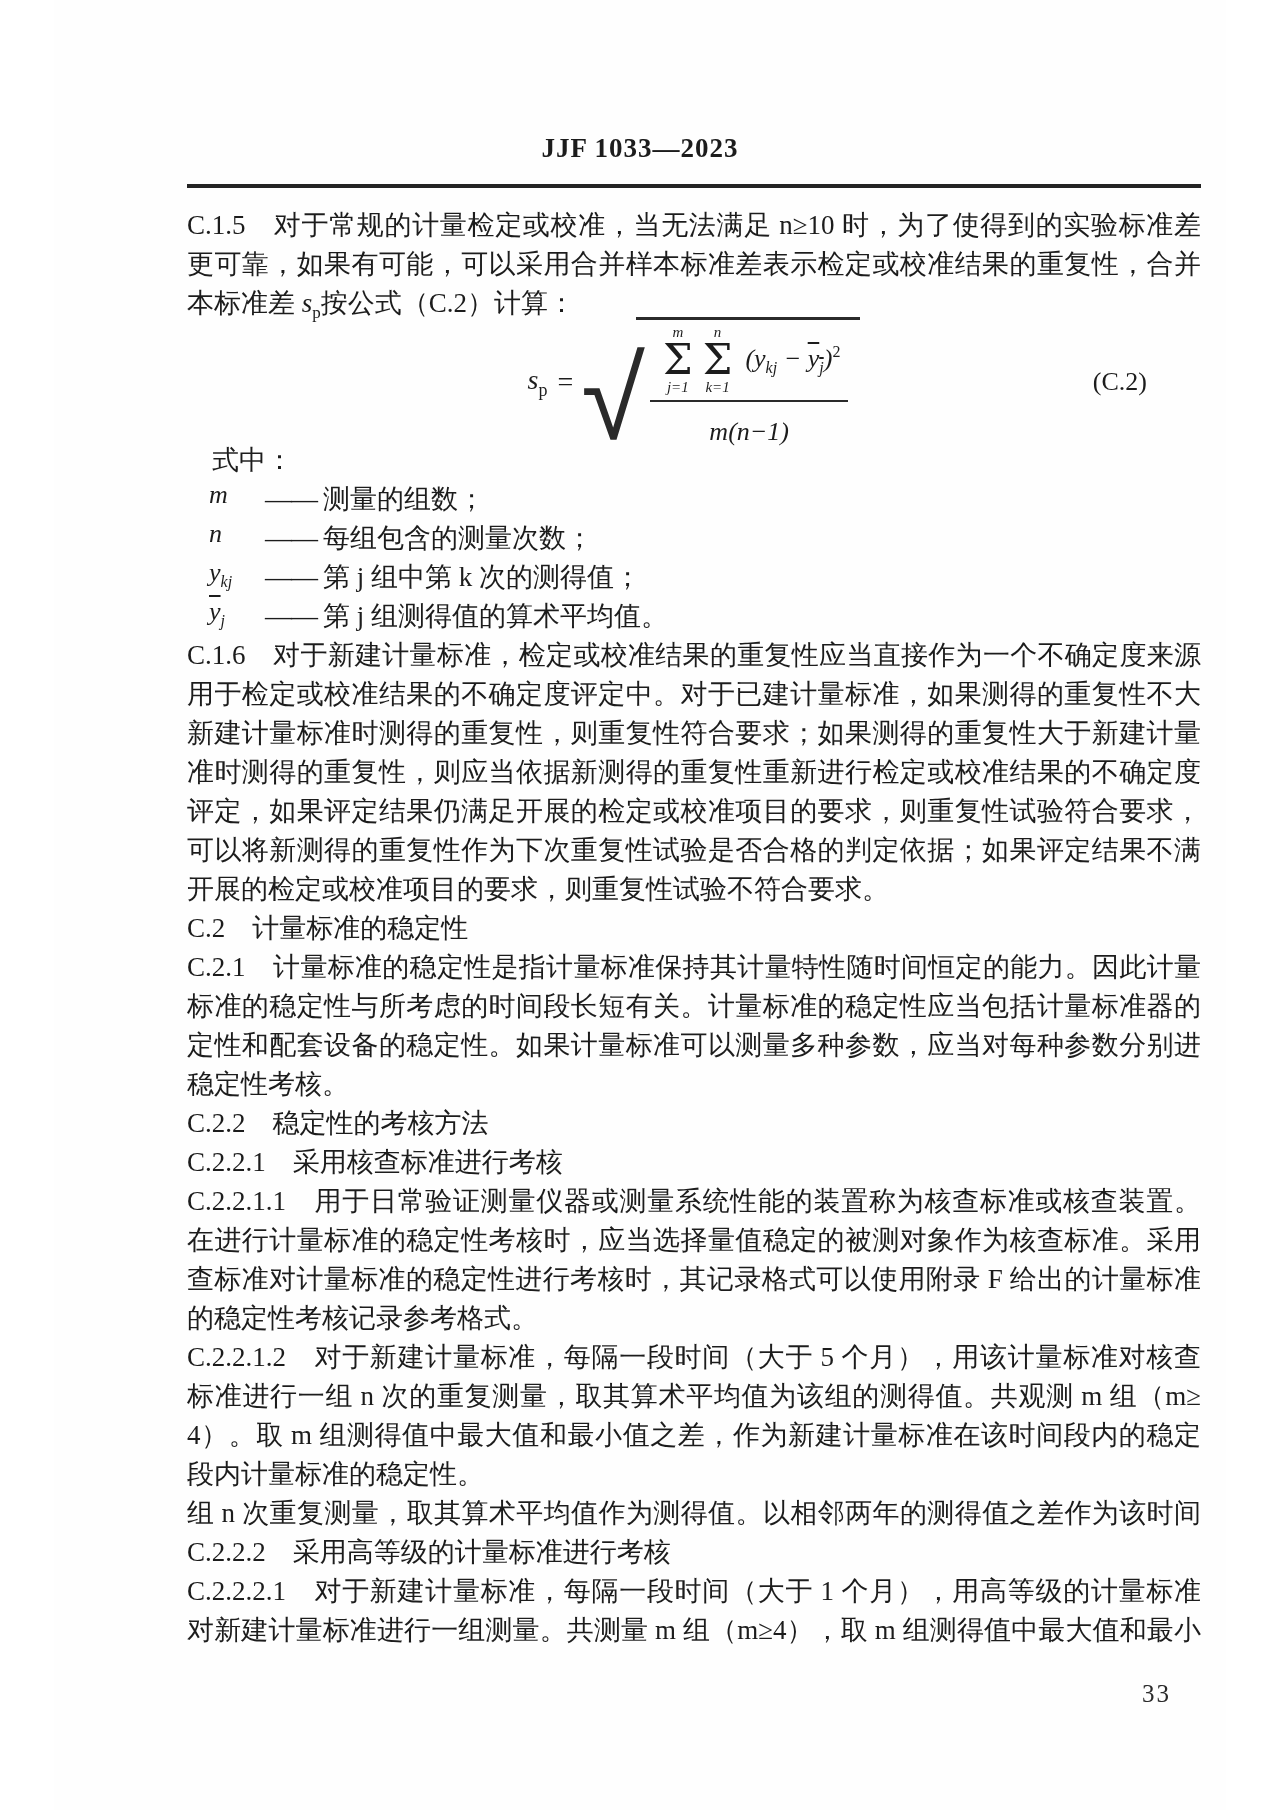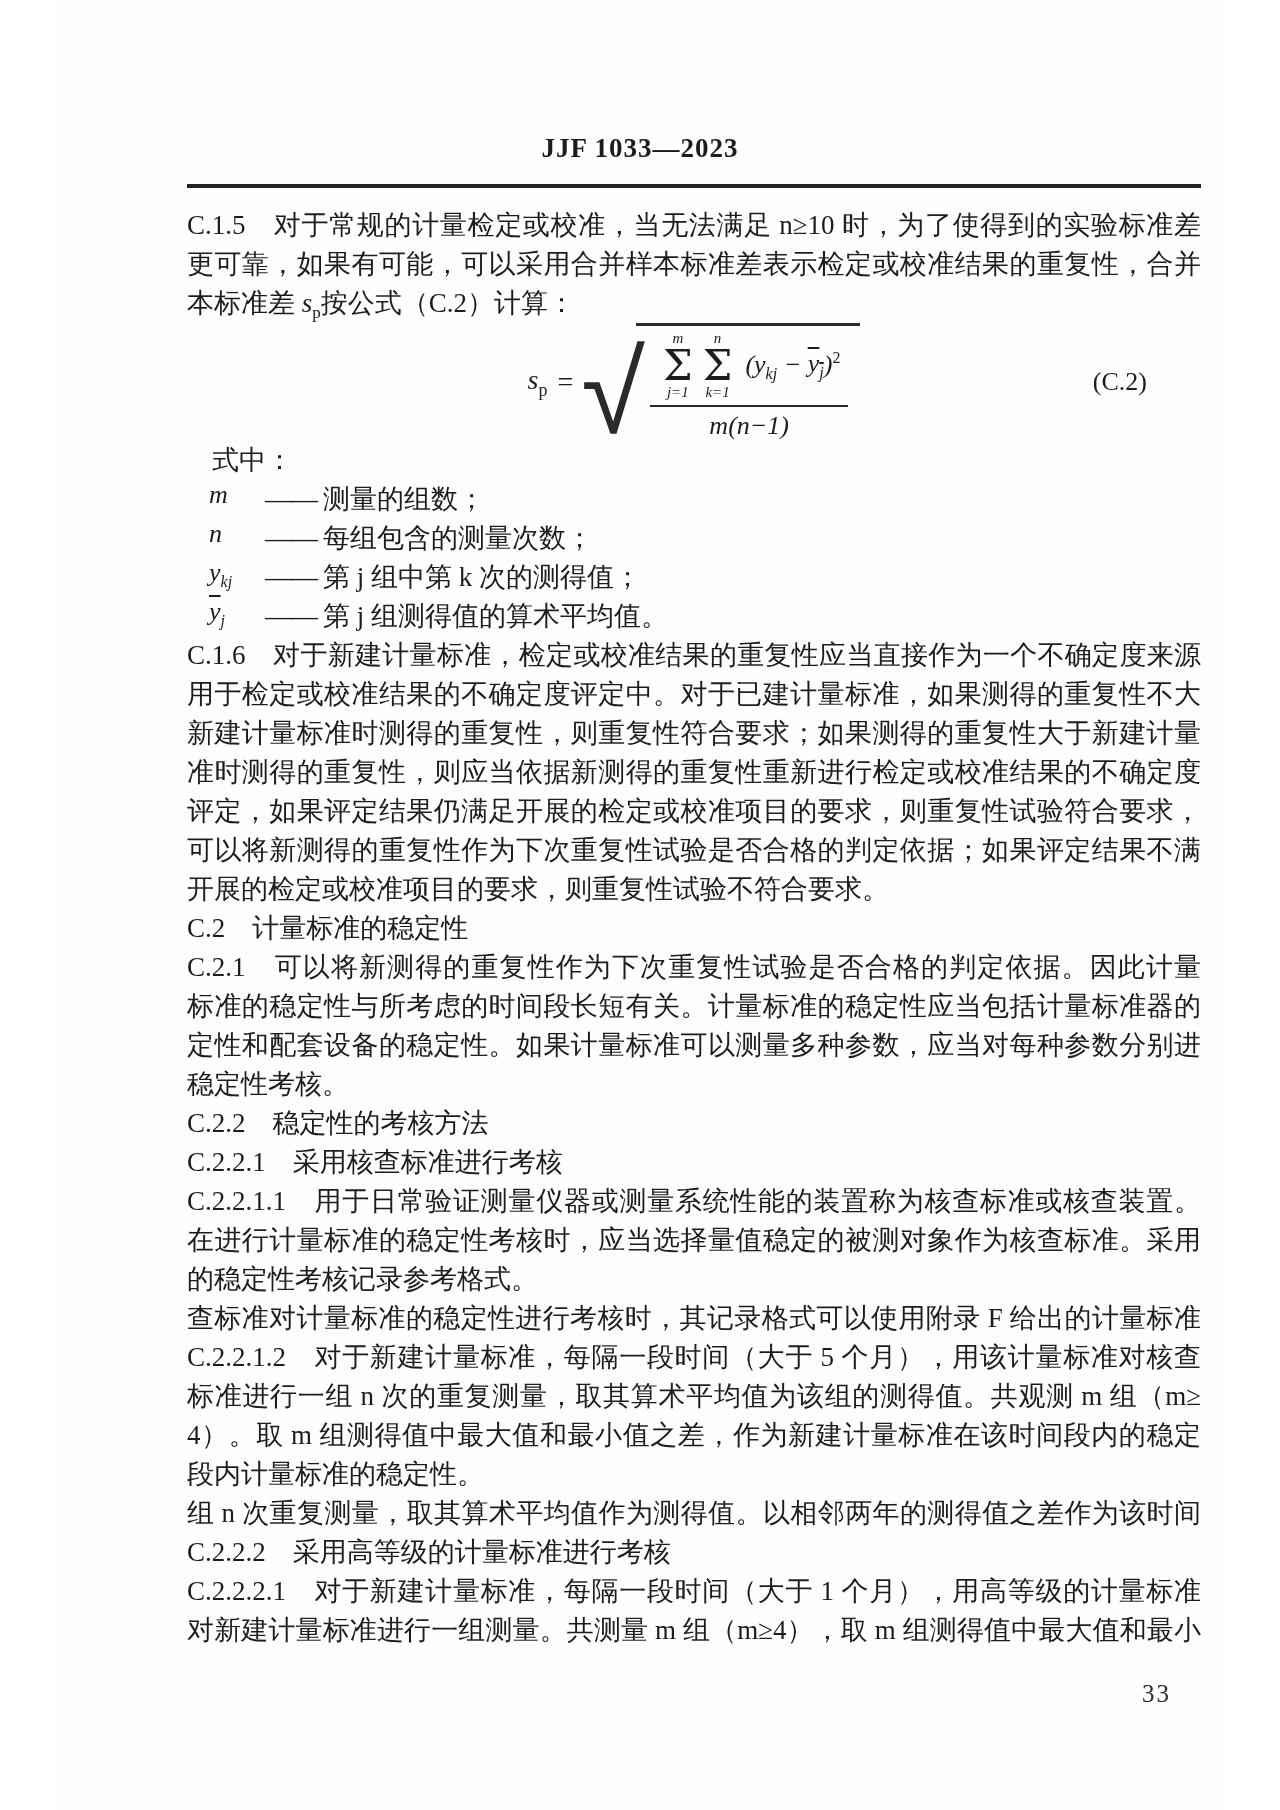--- a/index.html
+++ b/index.html
@@ -71,21 +71,21 @@
     border-bottom:2px solid #2a2a2a;
     padding:0 8px 5px 8px;
   }
   .sum{display:flex;flex-direction:column;align-items:center;line-height:1;margin:0 5px;}
   .sum .lim{font-size:15px;font-style:italic;}
   .sigma{font-size:42px;line-height:0.95;font-family:"DejaVu Serif",serif;font-style:normal;}
   .expr{font-size:26px;font-style:italic;margin-left:8px;white-space:nowrap;}
   .expr sub{font-size:16px;}
   .expr sup{font-size:16px;font-style:normal;}
   .expr .ovl{text-decoration:overline;}
-  .frac-den{font-size:26px;font-style:italic;padding-top:4px;}
+  .frac-den{font-size:26px;font-style:italic;padding-top:15px;}
   .f-label{
     position:absolute;right:54px;top:50%;transform:translateY(-50%);
     font-size:26px;font-style:normal;
   }
   
   .page-num{
     position:absolute;left:1088px;top:1680px;
     font-size:25px;color:#2a2a2a;letter-spacing:2px;
   }
 </style>
@@ -159,30 +159,30 @@
 
     <div>
         <div class="line full">C.1.6　对于新建计量标准，检定或校准结果的重复性应当直接作为一个不确定度来源</div>
         <div class="line full">用于检定或校准结果的不确定度评定中。对于已建计量标准，如果测得的重复性不大于</div>
         <div class="line full">新建计量标准时测得的重复性，则重复性符合要求；如果测得的重复性大于新建计量标</div>
         <div class="line full">准时测得的重复性，则应当依据新测得的重复性重新进行检定或校准结果的不确定度的</div>
         <div class="line full">评定，如果评定结果仍满足开展的检定或校准项目的要求，则重复性试验符合要求，并</div>
         <div class="line full">可以将新测得的重复性作为下次重复性试验是否合格的判定依据；如果评定结果不满足</div>
         <div class="line">开展的检定或校准项目的要求，则重复性试验不符合要求。</div>
         <div class="line">C.2　计量标准的稳定性</div>
-        <div class="line full">C.2.1　可以将新测得的重复性作为下次重复性试验是否合格的判定依据。因此计量</div>
+        <div class="line full">C.2.1　计量标准的稳定性是指计量标准保持其计量特性随时间恒定的能力。因此计量</div>
         <div class="line full">标准的稳定性与所考虑的时间段长短有关。计量标准的稳定性应当包括计量标准器的稳</div>
         <div class="line full">定性和配套设备的稳定性。如果计量标准可以测量多种参数，应当对每种参数分别进行</div>
         <div class="line">稳定性考核。</div>
         <div class="line">C.2.2　稳定性的考核方法</div>
         <div class="line">C.2.2.1　采用核查标准进行考核</div>
         <div class="line full">C.2.2.1.1　用于日常验证测量仪器或测量系统性能的装置称为核查标准或核查装置。</div>
         <div class="line full">在进行计量标准的稳定性考核时，应当选择量值稳定的被测对象作为核查标准。采用核</div>
+        <div class="line full">查标准对计量标准的稳定性进行考核时，其记录格式可以使用附录 F 给出的计量标准</div>
         <div class="line">的稳定性考核记录参考格式。</div>
-        <div class="line full">查标准对计量标准的稳定性进行考核时，其记录格式可以使用附录 F 给出的计量标准</div>
         <div class="line full">C.2.2.1.2　对于新建计量标准，每隔一段时间（大于 5 个月），用该计量标准对核查</div>
         <div class="line full">标准进行一组 n 次的重复测量，取其算术平均值为该组的测得值。共观测 m 组（m≥</div>
         <div class="line full">4）。取 m 组测得值中最大值和最小值之差，作为新建计量标准在该时间段内的稳定性。</div>
         <div class="line">段内计量标准的稳定性。</div>
         <div class="line full">组 n 次重复测量，取其算术平均值作为测得值。以相邻两年的测得值之差作为该时间</div>
         <div class="line">C.2.2.2　采用高等级的计量标准进行考核</div>
         <div class="line full">C.2.2.2.1　对于新建计量标准，每隔一段时间（大于 1 个月），用高等级的计量标准</div>
         <div class="line full">对新建计量标准进行一组测量。共测量 m 组（m≥4），取 m 组测得值中最大值和最小</div>
       </div>
 

